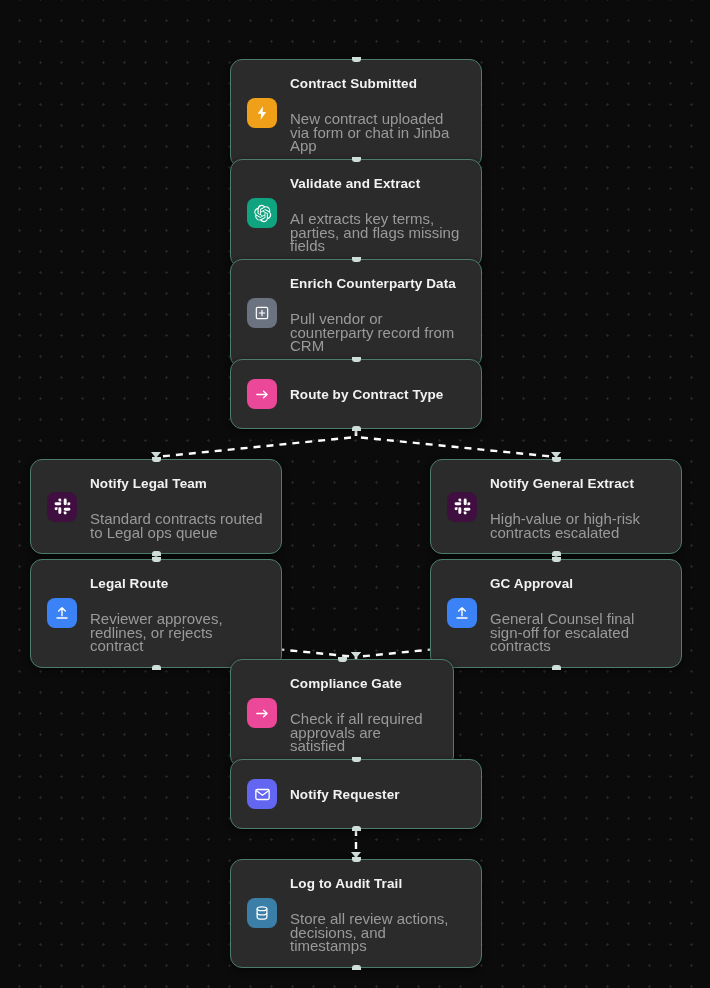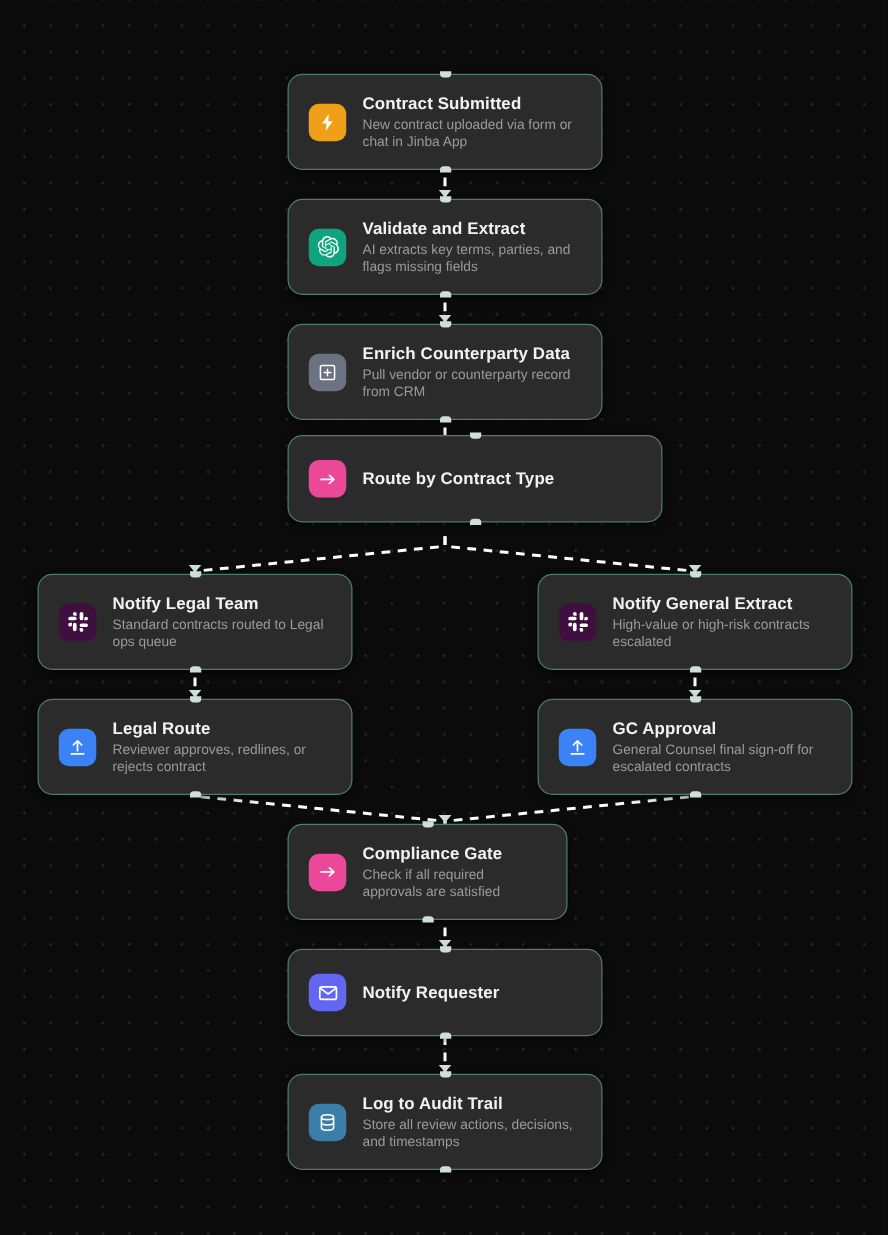--- a/index.html
+++ b/index.html
@@ -63,24 +63,24 @@
     color: #f2f2f2;
     font-size: 13.5px;
     font-weight: 700;
     line-height: 17px;
     letter-spacing: 0.1px;
     white-space: nowrap;
   }
 
   .node-desc {
     color: #9a9a9c;
-    font-size: 11px;
+    font-size: 15px;
     font-weight: 400;
     line-height: 13.5px;
-    margin-top: 2px;
+    margin-top: 20px;
   }
 
   
   .handle {
     position: absolute;
     left: 50%;
     width: 9px;
     height: 5px;
     margin-left: -4.5px;
     background: #cfded8;
@@ -143,21 +143,21 @@
         <span class="handle top"></span>
         <span class="handle bottom"></span>
         <span class="node-icon" style="background:#6b7280">
           <svg width="16" height="16" viewBox="0 0 24 24">
             <rect x="3.5" y="3.5" width="17" height="17" rx="2" fill="none" stroke="#fff" stroke-width="1.8"></rect>
             <path d="M12 8v8M8 12h8" stroke="#fff" stroke-width="1.8" stroke-linecap="round"></path>
           </svg>
         </span>
         <span class="node-text"><span class="node-title">Enrich Counterparty Data</span><span class="node-desc" style="display:block">Pull vendor or counterparty record from CRM</span></span>
       </div>
-      <div class="node" style="left: 230px; top: 348px; width: 300px; min-height: 70px;">
+      <div class="node" style="left: 230px; top: 359px; width: 252px; min-height: 70px;">
         <span class="handle top"></span>
         <span class="handle bottom"></span>
         <span class="node-icon" style="background:#ec4899">
           <svg width="17" height="17" viewBox="0 0 24 24">
             <path d="M4 12h14M13.5 7.5 18.5 12l-5 4.5" fill="none" stroke="#fff" stroke-width="2" stroke-linecap="round" stroke-linejoin="round"></path>
           </svg>
         </span>
         <span class="node-text"><span class="node-title">Route by Contract Type</span></span>
       </div>
       <div class="node" style="left: 30px; top: 459px; width: 252px; min-height: 70px;">

